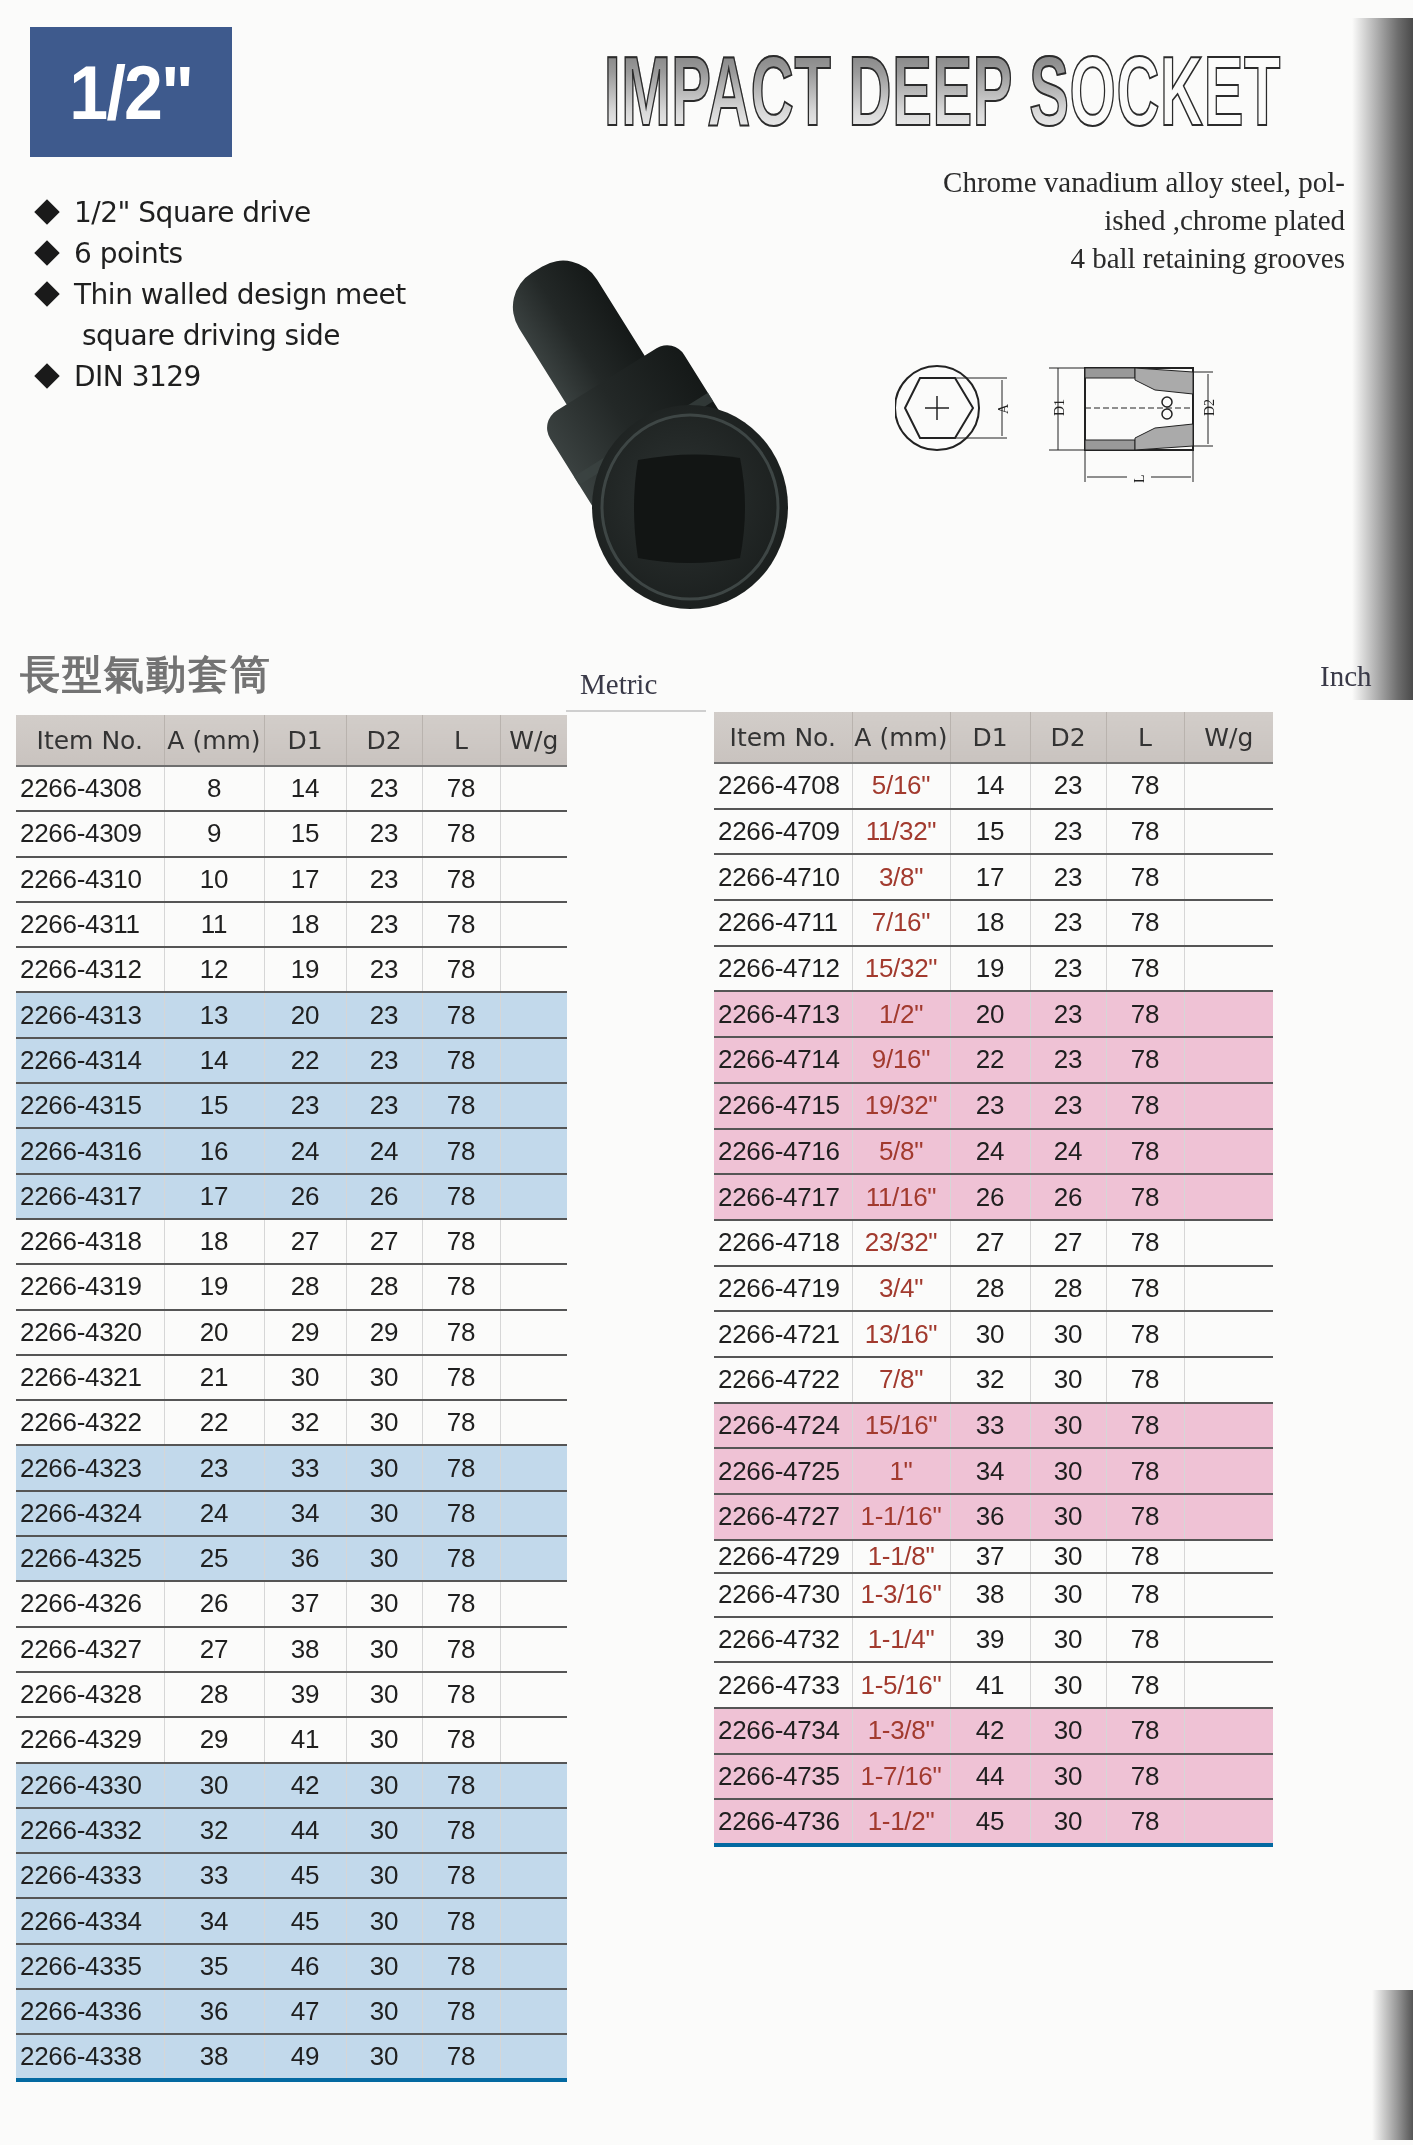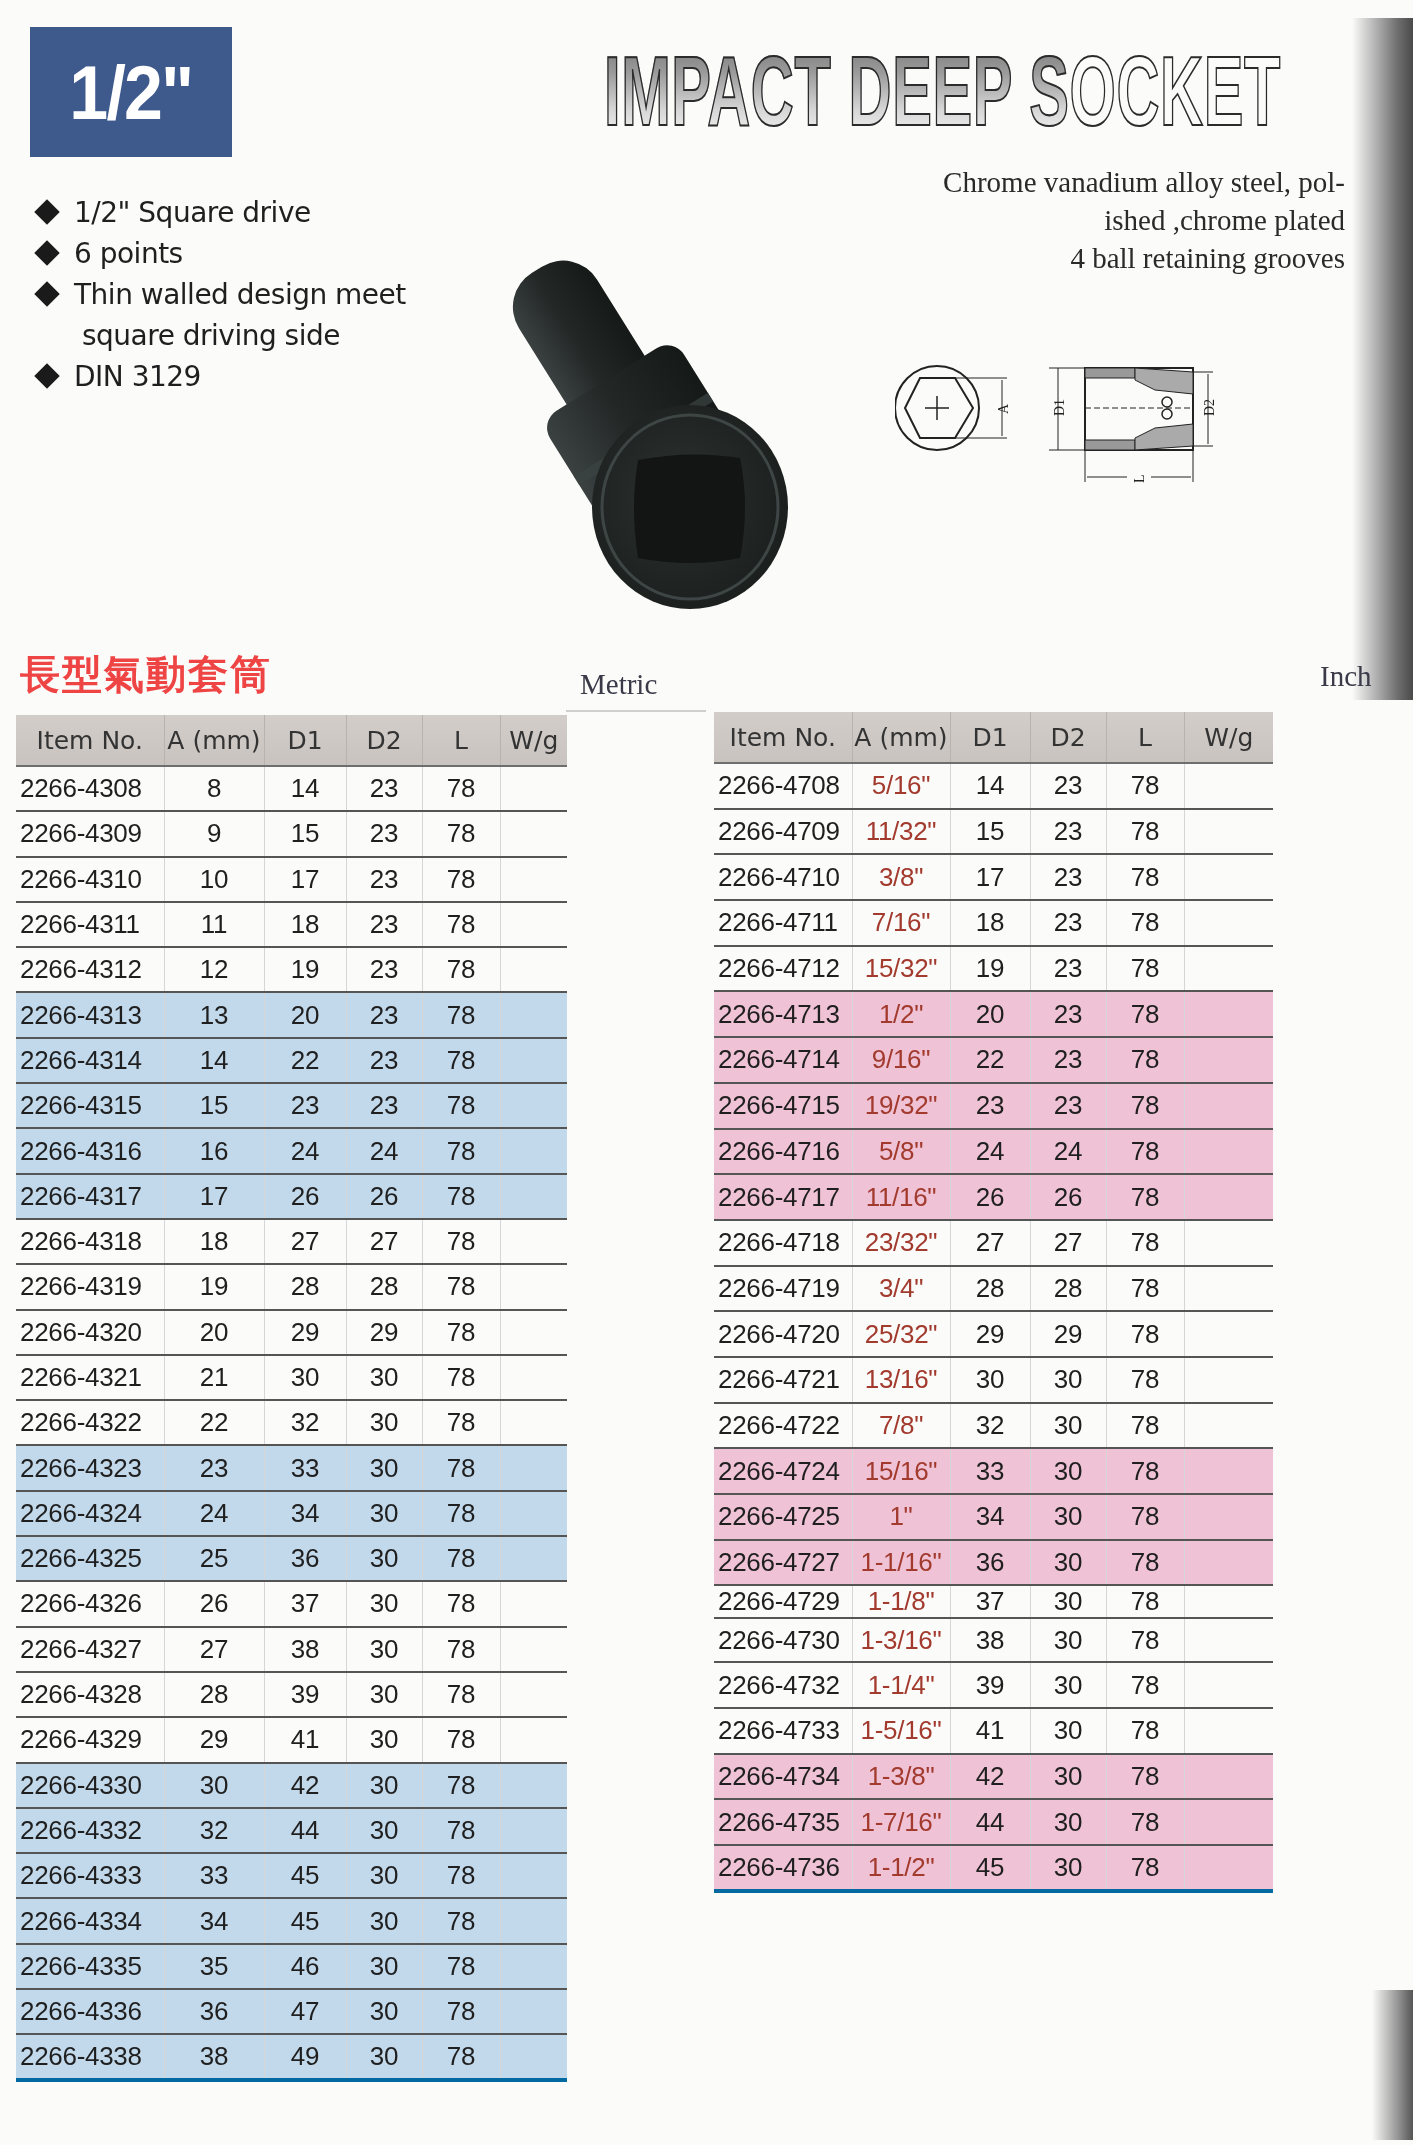--- a/index.html
+++ b/index.html
@@ -68,21 +68,21 @@
   .desc {
     right: 68px; top: 163px; text-align: right;
     font-family: "Liberation Serif", serif; font-size: 29px; line-height: 38px; color: #2a2a2a;
   }
 
   
   .diagram { left: 895px; top: 350px; width: 330px; height: 135px; }
 
   
   .cn-title {
-    left: 20px; top: 647px; font-size: 40px; font-weight: bold; color: #ef4444;
+    left: 20px; top: 647px; font-size: 40px; font-weight: bold; color: #737373;
     font-family: "DejaVu Sans", sans-serif; letter-spacing: 2px;
   }
   .label-metric {
     left: 580px; top: 668px; font-family: "Liberation Serif", serif; font-size: 29px; color: #3a3a48;
   }
   .label-inch {
     left: 1320px; top: 660px; font-family: "Liberation Serif", serif; font-size: 29px; color: #3a3a48;
   }
   .metric-rule { left: 566px; top: 710px; width: 140px; height: 2px; background: #cfcfcf; }
 
@@ -578,28 +578,20 @@
       </tr>
       <tr style="height: 45.7px;">
         <td>2266-4719</td>
         <td class="size-inch">3/4"</td>
         <td>28</td>
         <td>28</td>
         <td>78</td>
         <td></td>
       </tr>
       <tr style="height: 45.7px;">
-        <td>2266-4720</td>
-        <td class="size-inch">25/32"</td>
-        <td>29</td>
-        <td>29</td>
-        <td>78</td>
-        <td></td>
-      </tr>
-      <tr style="height: 45.7px;">
         <td>2266-4721</td>
         <td class="size-inch">13/16"</td>
         <td>30</td>
         <td>30</td>
         <td>78</td>
         <td></td>
       </tr>
       <tr style="height: 45.7px;">
         <td>2266-4722</td>
         <td class="size-inch">7/8"</td>

